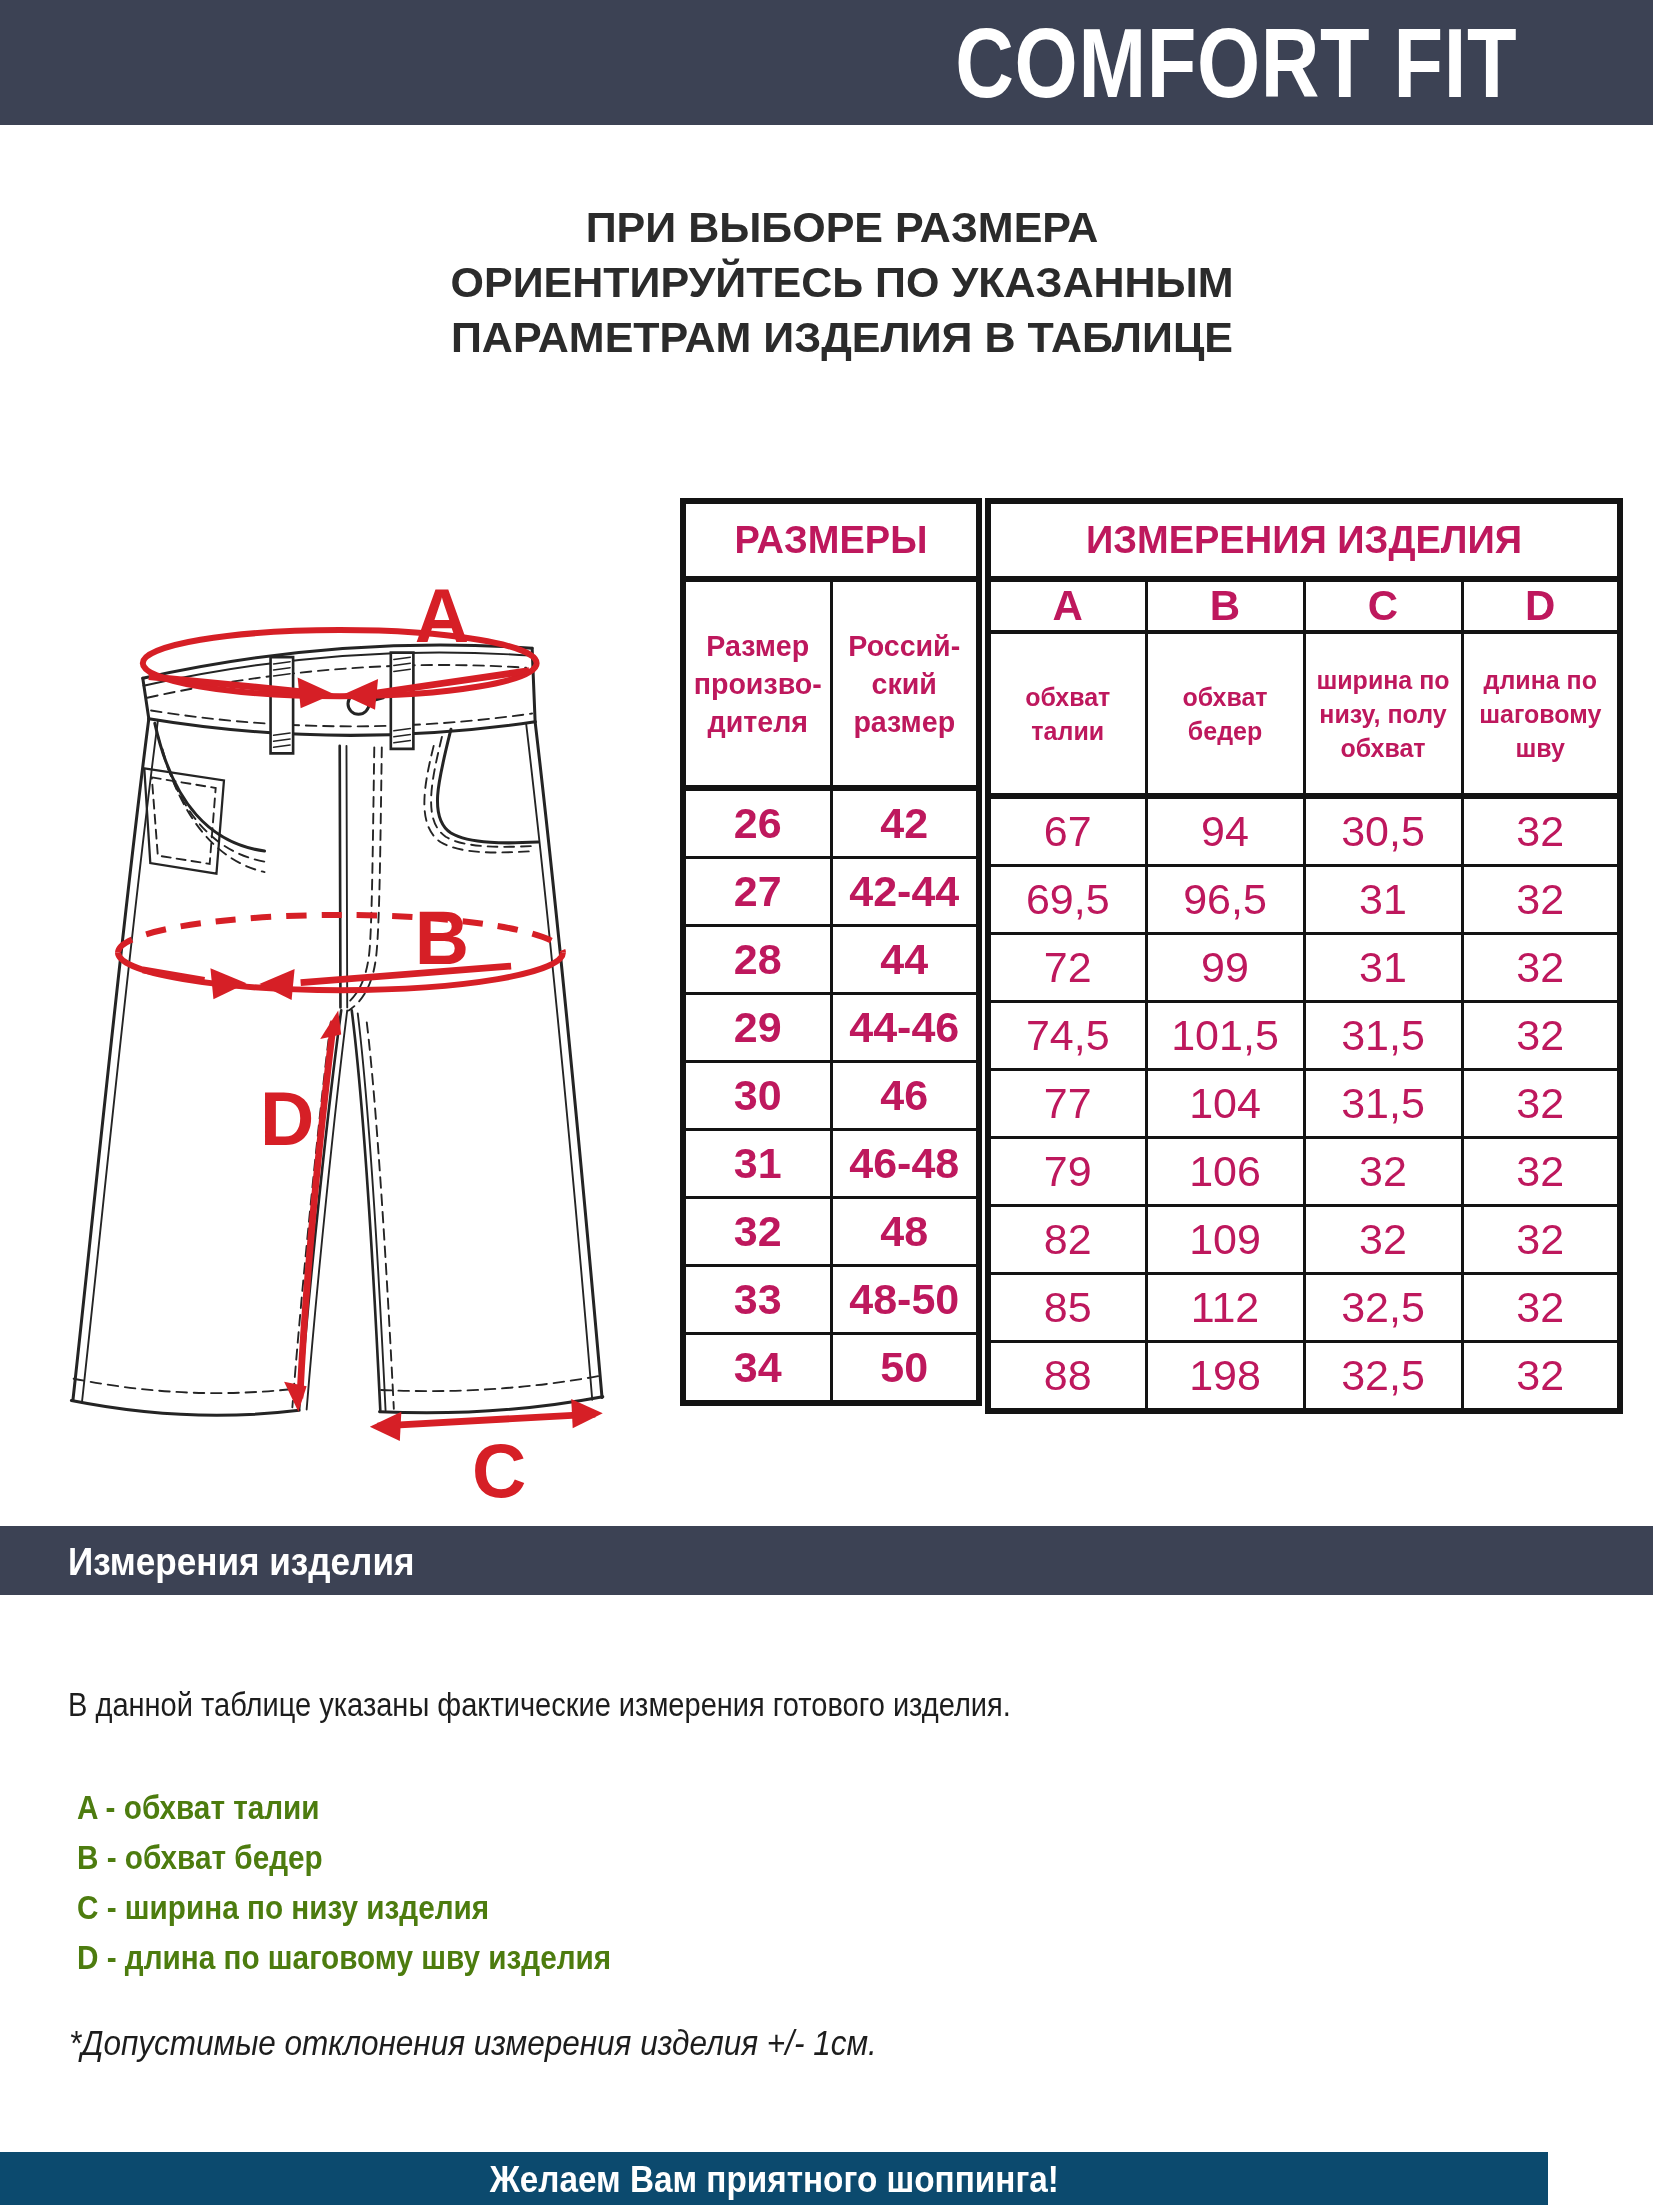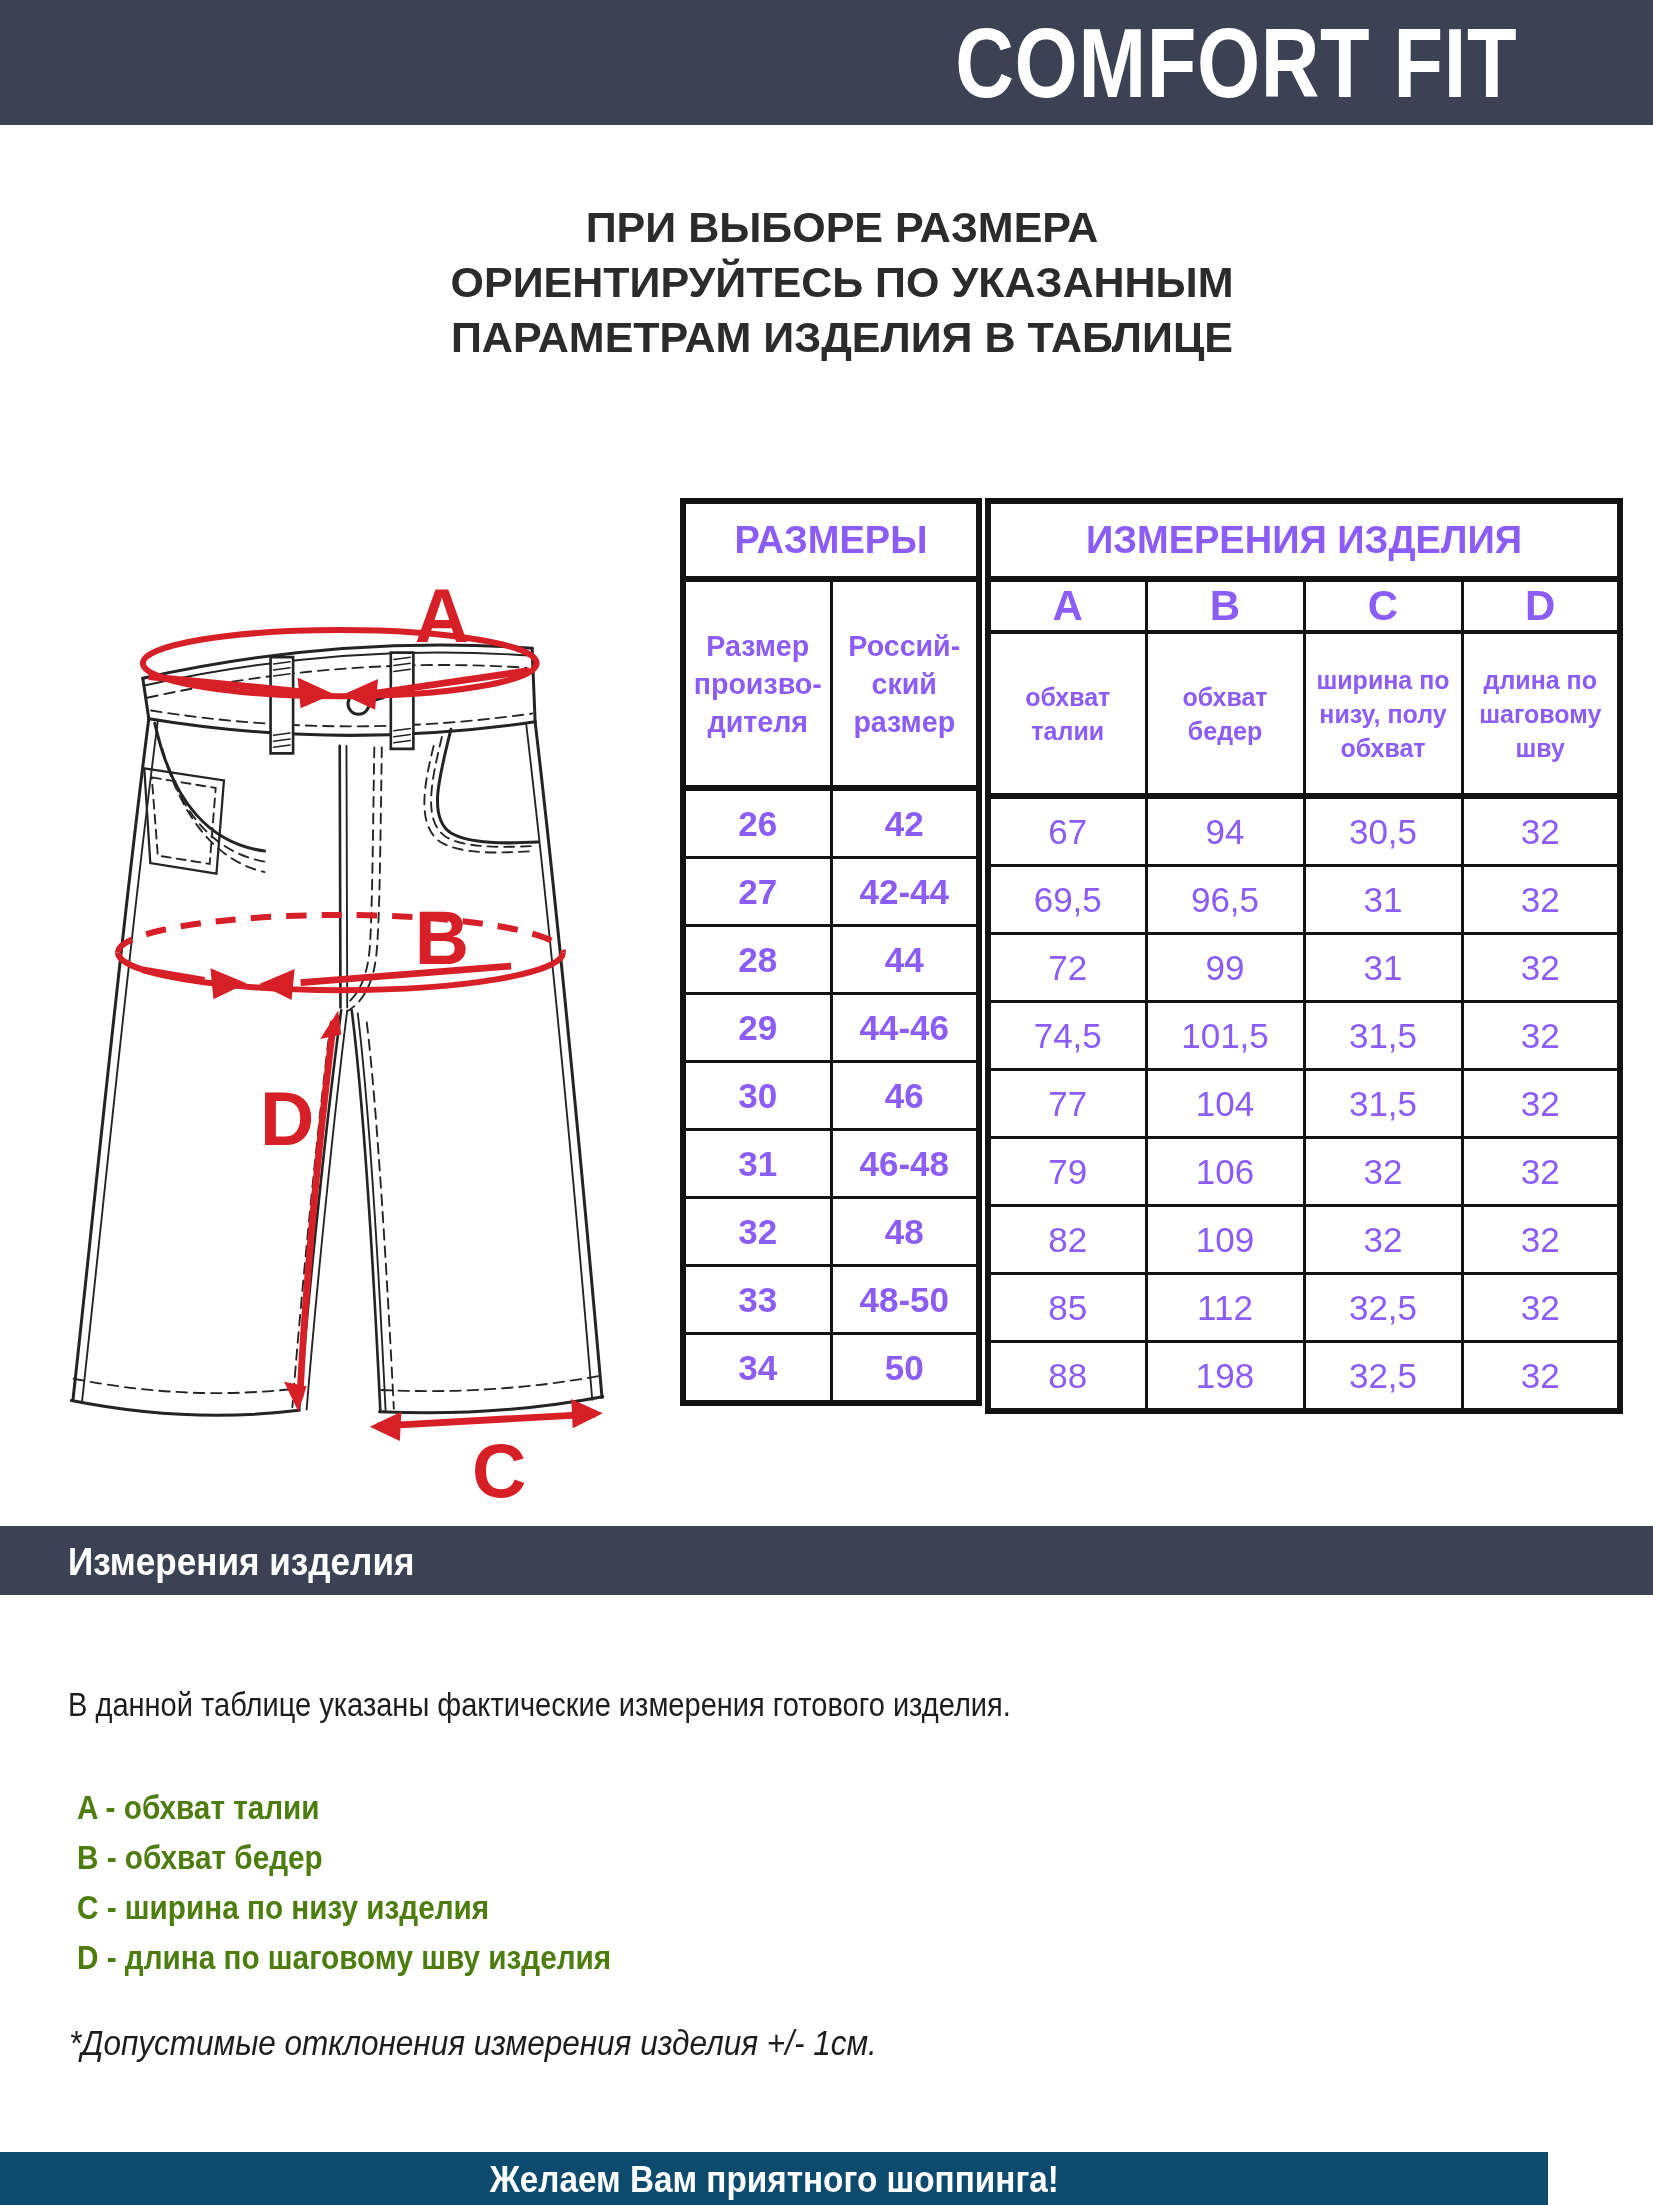--- a/index.html
+++ b/index.html
@@ -21,30 +21,30 @@
   
   .intro{
     position:absolute; left:0; top:200px; width:1684px; text-align:center;
     font-weight:bold; font-size:43px; line-height:55px; color:#2b2b2b;
   }
   
   .diagram{ position:absolute; left:30px; top:579px; }
   
   .tbl{
     position:absolute; border-collapse:collapse; table-layout:fixed;
-    background:#fff; color:#8b5cf6;
+    background:#fff; color:#be185d;
   }
   .tbl, .tbl td{ border:3px solid #131313; }
   .tbl{ border-width:6.8px; }
   .tbl td{ text-align:center; vertical-align:middle; padding:0; }
   .t-title td{ font-size:38px; font-weight:bold; height:72px; border-bottom-width:6.8px; }
   .t-letters td{ font-size:42px; font-weight:bold; height:38px; border-bottom-width:4.5px; }
   .t-desc td{ font-size:25px; font-weight:bold; height:159px; line-height:34px; white-space:pre-line; border-bottom-width:6.8px; }
   .t-sub td{ font-size:28.6px; font-weight:bold; height:203px; line-height:38px; white-space:pre-line; border-bottom-width:6.8px; }
-  .t-data td{ font-size:35px; height:65px; }
+  .t-data td{ font-size:43px; height:65px; }
   .sizes-tbl .t-data td{ font-weight:bold; }
   .sizes-tbl{ left:680px; top:498px; width:296px; }
   .measures-tbl{ left:985px; top:498px; width:630px; }
   
   .section-band{
     position:absolute; left:0; top:1526px; width:1654px; height:69px;
     background:#3c4254;
   }
   .section-band-title{
     position:absolute; left:68px; top:0; height:69px; line-height:71px;

